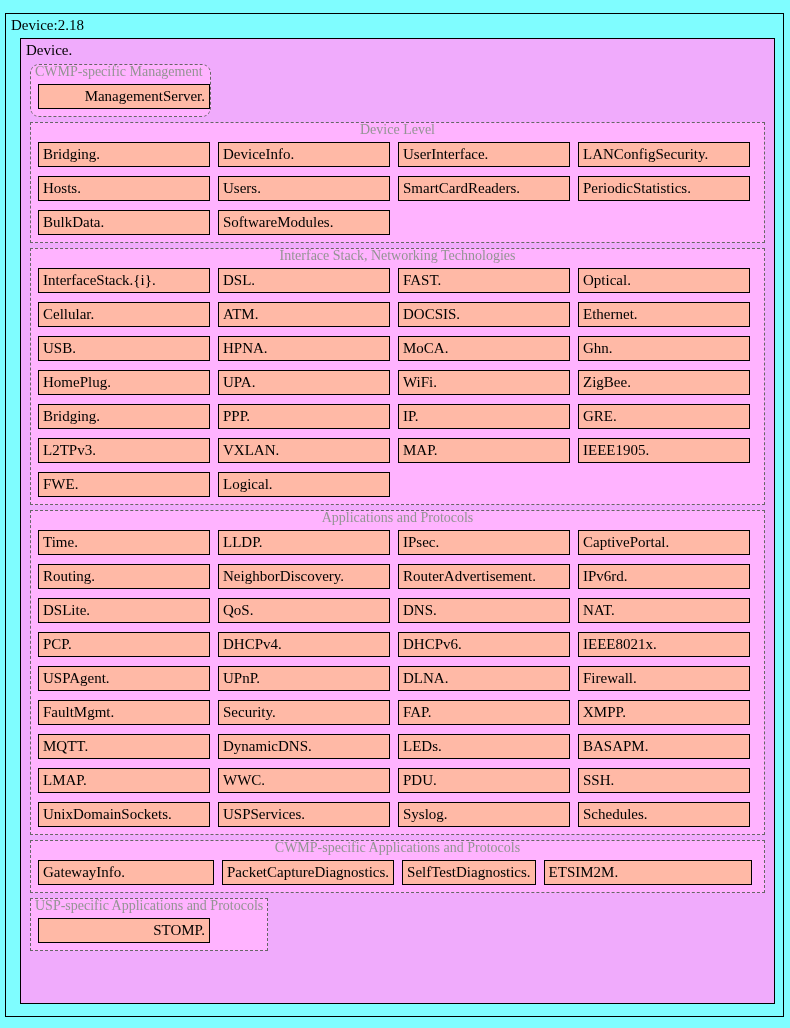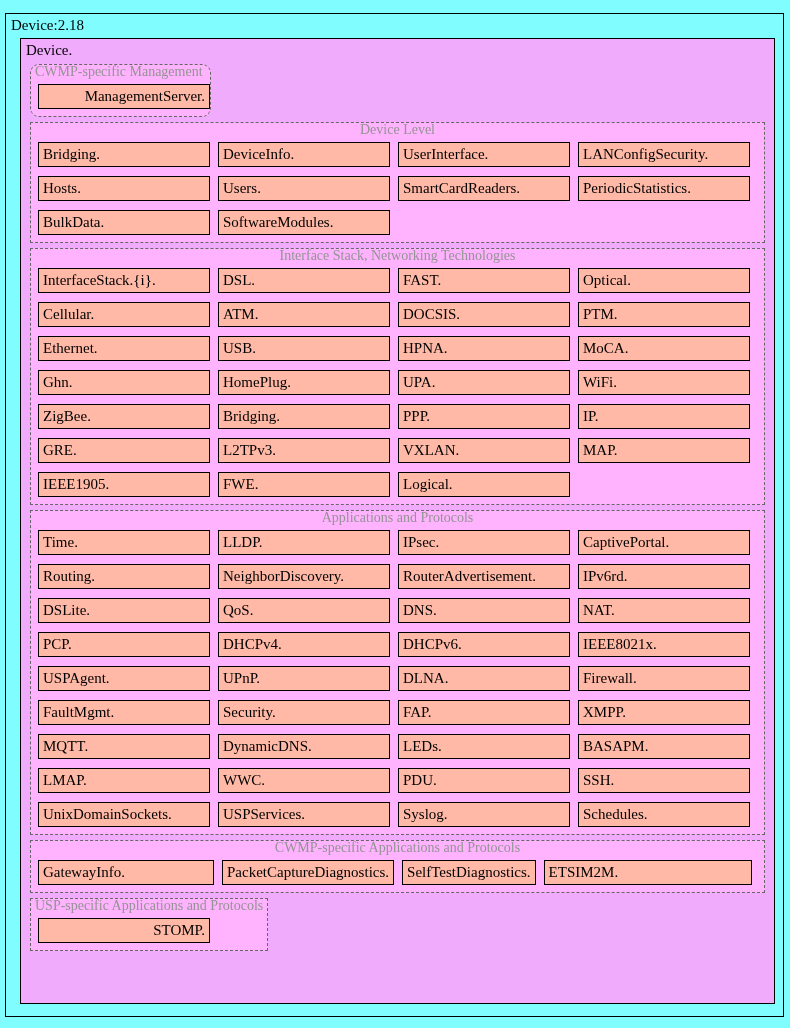--- a/index.html
+++ b/index.html
@@ -151,21 +151,20 @@
     <div class="section">
       <div class="section-title">Interface Stack, Networking Technologies</div>
       <div class="grid">
         <div class="obj">InterfaceStack.{i}.</div>
         <div class="obj">DSL.</div>
         <div class="obj">FAST.</div>
         <div class="obj">Optical.</div>
         <div class="obj">Cellular.</div>
         <div class="obj">ATM.</div>
         <div class="obj">DOCSIS.</div>
-        <div class="obj">PTM.</div>
         <div class="obj">Ethernet.</div>
         <div class="obj">USB.</div>
         <div class="obj">HPNA.</div>
         <div class="obj">MoCA.</div>
         <div class="obj">Ghn.</div>
         <div class="obj">HomePlug.</div>
         <div class="obj">UPA.</div>
         <div class="obj">WiFi.</div>
         <div class="obj">ZigBee.</div>
         <div class="obj">Bridging.</div>

